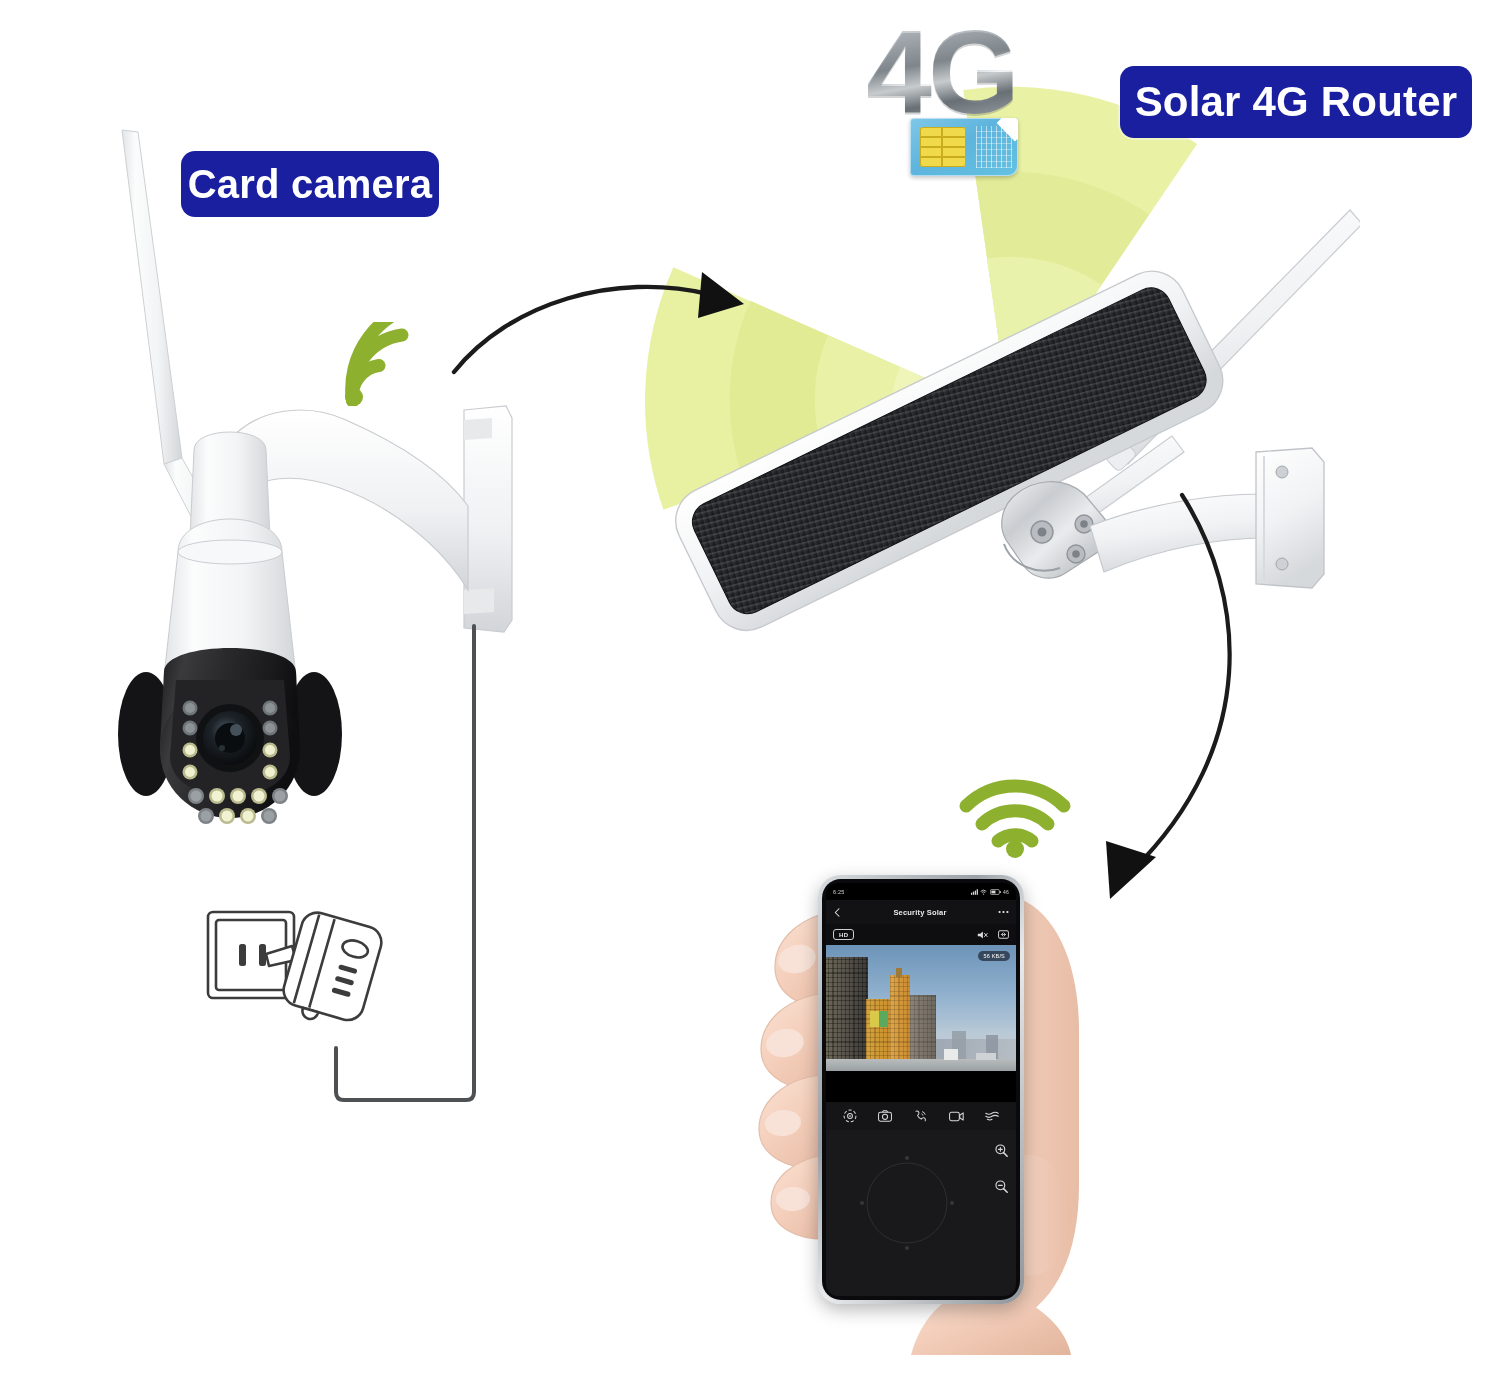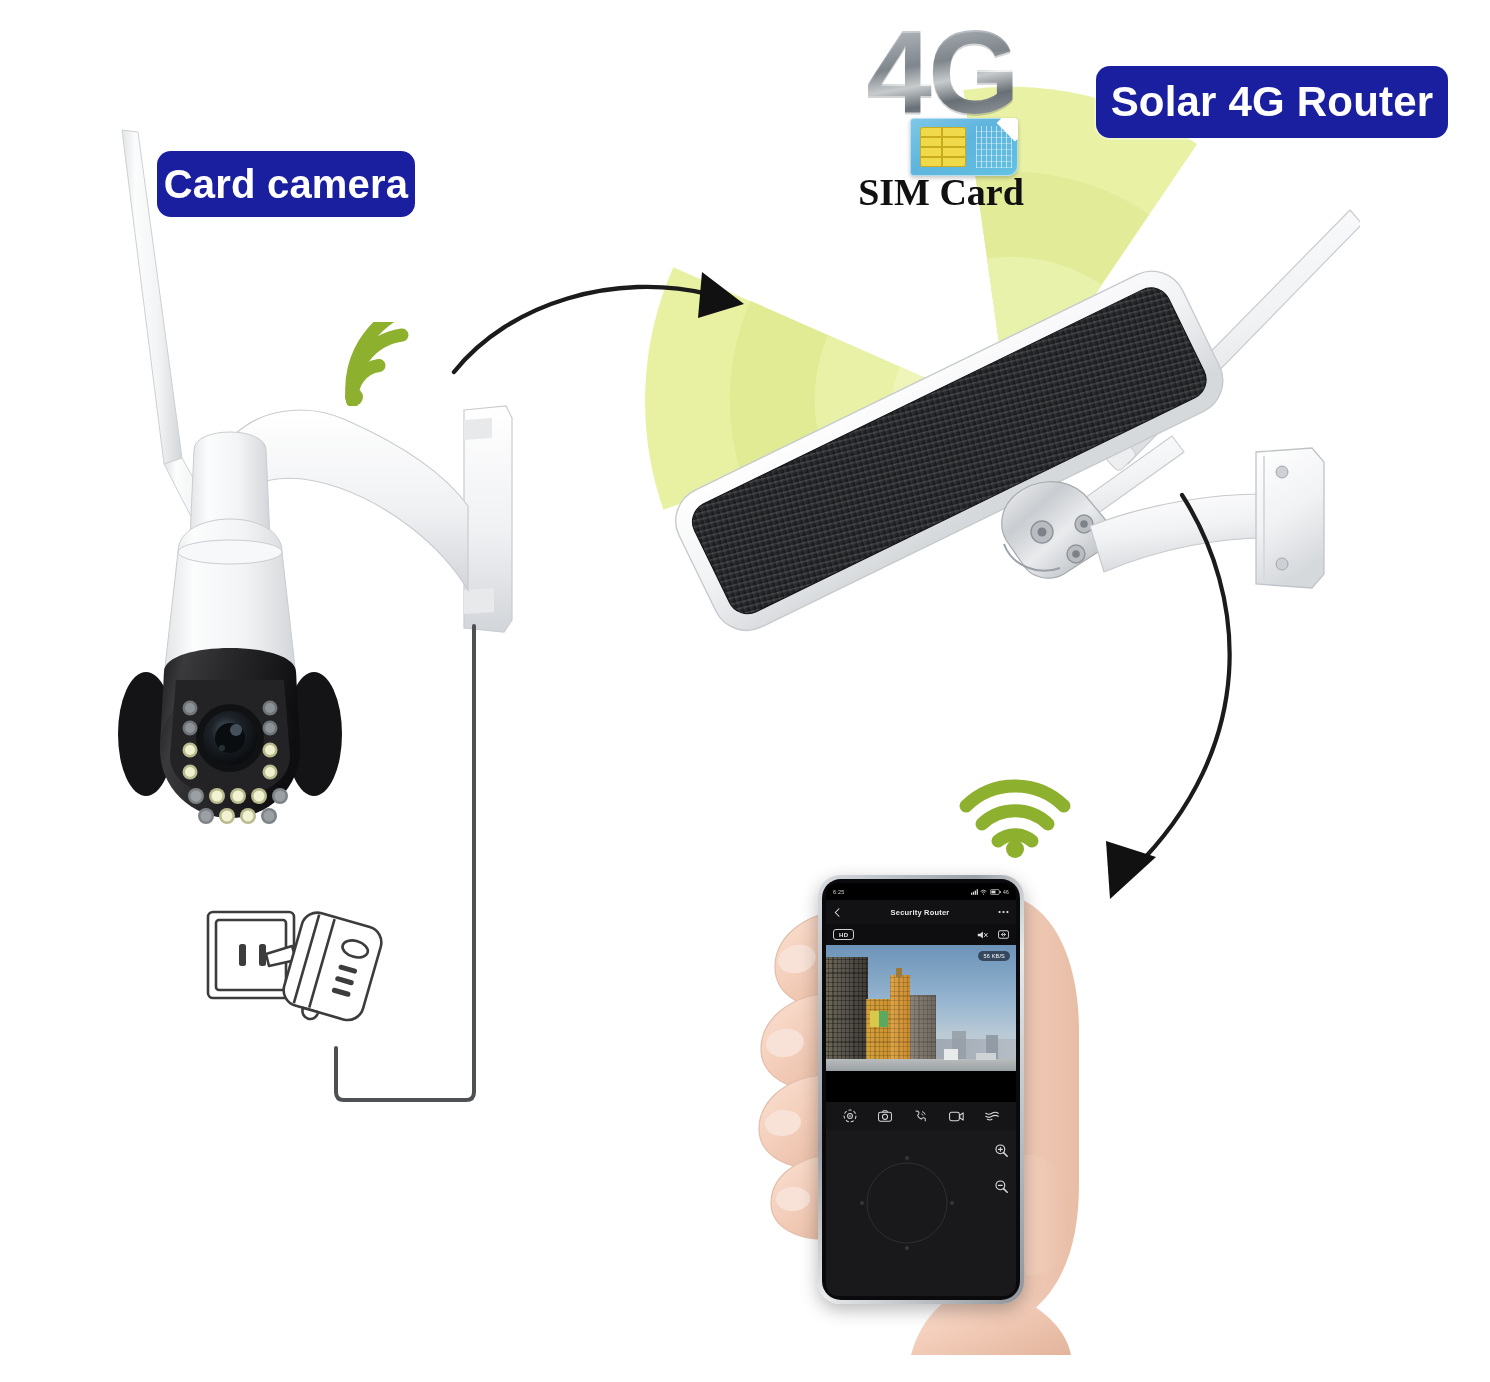--- a/index.html
+++ b/index.html
@@ -5,20 +5,21 @@
   html,body{margin:0;padding:0;background:#ffffff;}
   body{width:1490px;height:1382px;font-family:"Liberation Sans",sans-serif;overflow:hidden;}
   #stage{position:relative;width:1490px;height:1382px;background:#fff;}
 
   
   .badge{
     position:absolute;background:#1a1fa0;color:#fff;border-radius:14px;
     display:flex;align-items:center;justify-content:center;
     font-weight:700;letter-spacing:.2px;white-space:nowrap;
     box-shadow:0 0 0 2px rgba(255,255,255,.35);
+    margin-left:24px;
   }
   #badge-wifi-camera{left:157px;top:151px;width:258px;height:66px;font-size:40px;}
   #badge-solar-router{left:1096px;top:66px;width:352px;height:72px;font-size:42px;}
 
   
   #sim-logo{position:absolute;left:838px;top:12px;width:206px;height:200px;}
   #sim-4g{position:absolute;left:0;top:0;width:206px;height:140px;
           font-family:"Liberation Sans",sans-serif;font-weight:700;font-size:118px;
           line-height:120px;text-align:center;letter-spacing:-4px;
           background:linear-gradient(170deg,#ffffff 0%,#c9ced3 18%,#8d949b 38%,#f2f4f6 50%,#6e757c 62%,#b9bfc5 80%,#8b9198 100%);
@@ -123,21 +124,20 @@
   <div id="sim-logo">
     <div id="sim-4g">4G</div>
     <div id="sim-chip">
       <div class="chip-pad"></div>
       <div class="chip-line" style="top:18px;"></div>
       <div class="chip-line" style="top:28px;"></div>
       <div class="chip-line" style="top:38px;"></div>
       <div class="chip-v" style="left:31px;"></div>
       <div class="chip-grid"></div>
     </div>
-    <div id="sim-caption">SIM Card</div>
   </div>
 
   <div id="camera-group">
     <svg width="460" height="790" viewBox="0 0 460 790">
       <defs>
         <linearGradient id="whiteBody" x1="0" y1="0" x2="1" y2="0">
           <stop offset="0%" stop-color="#e2e4e6"></stop>
           <stop offset="22%" stop-color="#fbfcfc"></stop>
           <stop offset="60%" stop-color="#f3f4f5"></stop>
           <stop offset="100%" stop-color="#d3d6d9"></stop>
@@ -437,21 +437,21 @@
             <rect x="14.2" y="2.5" width="1.6" height="3" rx=".6" fill="#d8d8d8"></rect>
           </svg>
           <span style="font-size:5px;">46</span>
         </div>
       </div>
 
       <div id="app-bar">
         <svg width="9" height="9" viewBox="0 0 12 12">
           <path d="M8 1 L3 6 L8 11" fill="none" stroke="#eaeaea" stroke-width="1.4" stroke-linecap="round" stroke-linejoin="round"></path>
         </svg>
-        <span id="app-title">Security Router</span>
+        <span id="app-title">Security Solar</span>
         <svg width="11" height="4" viewBox="0 0 14 4">
           <circle cx="2" cy="2" r="1.4" fill="#eaeaea"></circle>
           <circle cx="7" cy="2" r="1.4" fill="#eaeaea"></circle>
           <circle cx="12" cy="2" r="1.4" fill="#eaeaea"></circle>
         </svg>
       </div>
 
       <div id="quality-bar">
         <span class="hd-chip">HD</span>
         <div class="qb-right">

